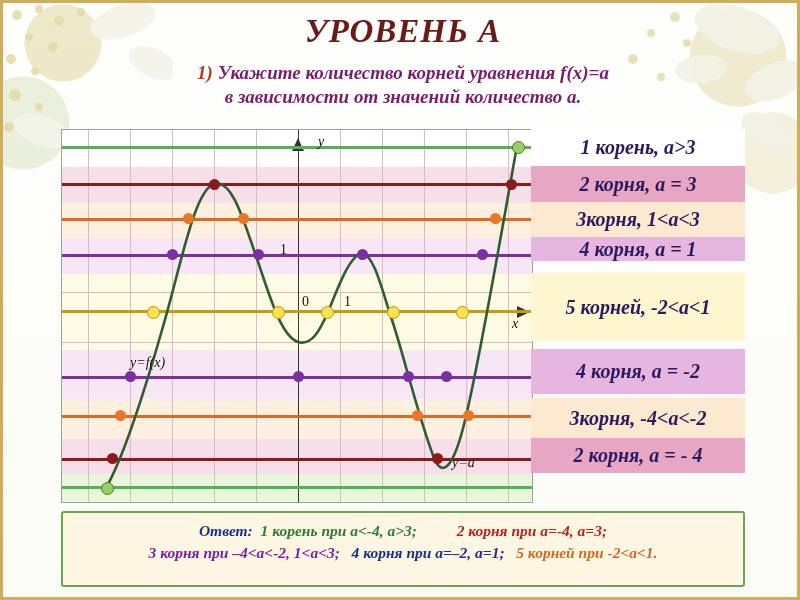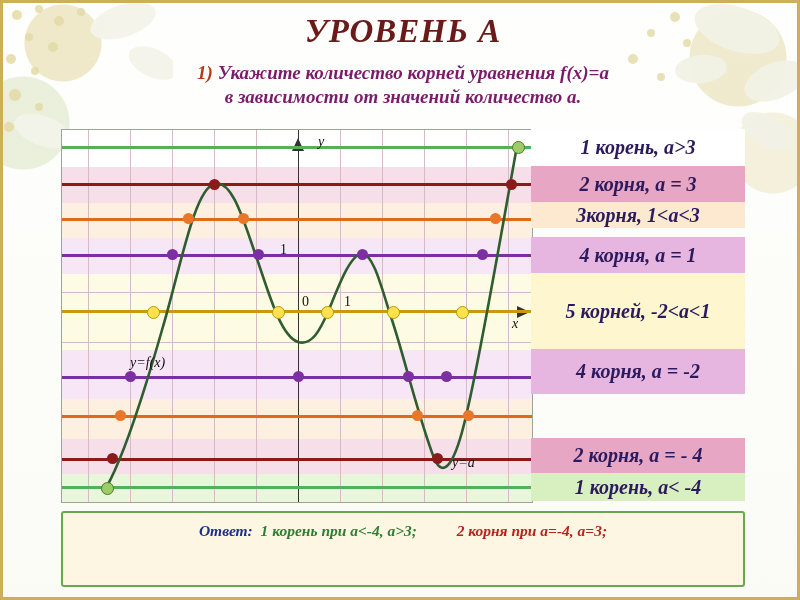--- a/index.html
+++ b/index.html
@@ -338,41 +338,46 @@
     <div class="curve-label" style="left:390px;top:325px;">y=a</div>
   </div>
 
   <div class="legend">
     <div class="legend-row" style="top:0;height:37px;background:#ffffff;">
       <span>1 корень, а&gt;3</span>
     </div>
     <div class="legend-row" style="top:37px;height:36px;background:#e7a6c3;">
       <span>2 корня, а = 3</span>
     </div>
-    <div class="legend-row" style="top:73px;height:26px;background:#fde9d0;">
+    <div class="legend-row" style="top:73px;height:35px;background:#fde9d0;">
       <span>3корня, 1&lt;a&lt;3</span>
     </div>
-    <div class="legend-row" style="top:108px;height:36px;background:#e7b6e0;">
+    <div class="legend-row" style="top:108px;height:24px;background:#e7b6e0;">
       <span>4 корня, а = 1</span>
     </div>
-    <div class="legend-row" style="top:144px;height:76px;background:#fdf6cf;">
+    <div class="legend-row" style="top:144px;height:68px;background:#fdf6cf;">
       <span>5 корней, -2&lt;a&lt;1</span>
     </div>
     <div class="legend-row" style="top:220px;height:45px;background:#e7b6e0;">
       <span>4 корня, а = -2</span>
     </div>
+    <div class="legend-row" style="top:269px;height:40px;background:#fde9d0;">
+      <span>3корня, -4&lt;a&lt;-2</span>
+    </div>
     <div class="legend-row" style="top:309px;height:35px;background:#e7a6c3;">
       <span>2 корня, а = - 4</span>
-    </div>
-    <div class="legend-row" style="top:344px;height:28px;background:#d8f0c0;">
-      <span>1 корень, а&lt; -4</span>
     </div>
   </div>
 
   <div class="answer-box">
     <div class="answer-line">
       <span class="a-label">Ответ:</span>&nbsp;
       <span class="a-green">1 корень при a&lt;-4, а&gt;3;</span>&nbsp;&nbsp;
       <span class="a-red">2 корня при а=-4,  а=3;</span>
     </div>
+    <div class="answer-line">
+      <span class="a-purple">3 корня при –4&lt;a&lt;-2, 1&lt;a&lt;3;</span>&nbsp;&nbsp;
+      <span class="a-blue">4 корня при а=–2, а=1;</span>&nbsp;&nbsp;
+      <span class="a-orange">5 корней при -2&lt;a&lt;1.</span>
+    </div>
   </div>
 
 </div>
 
 </body></html>

